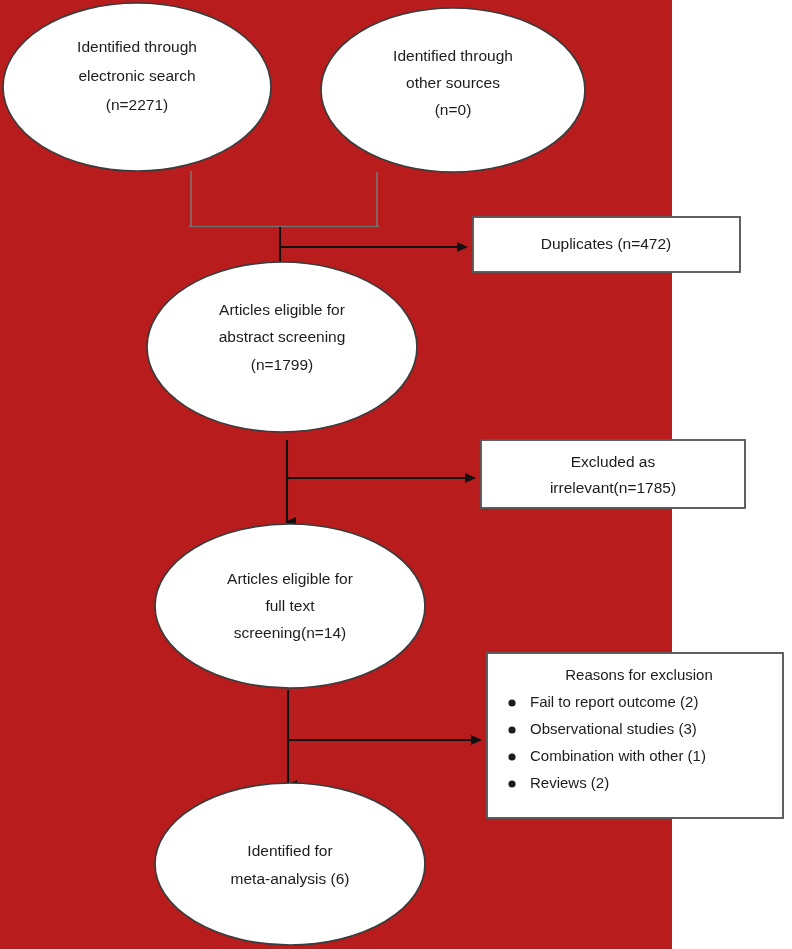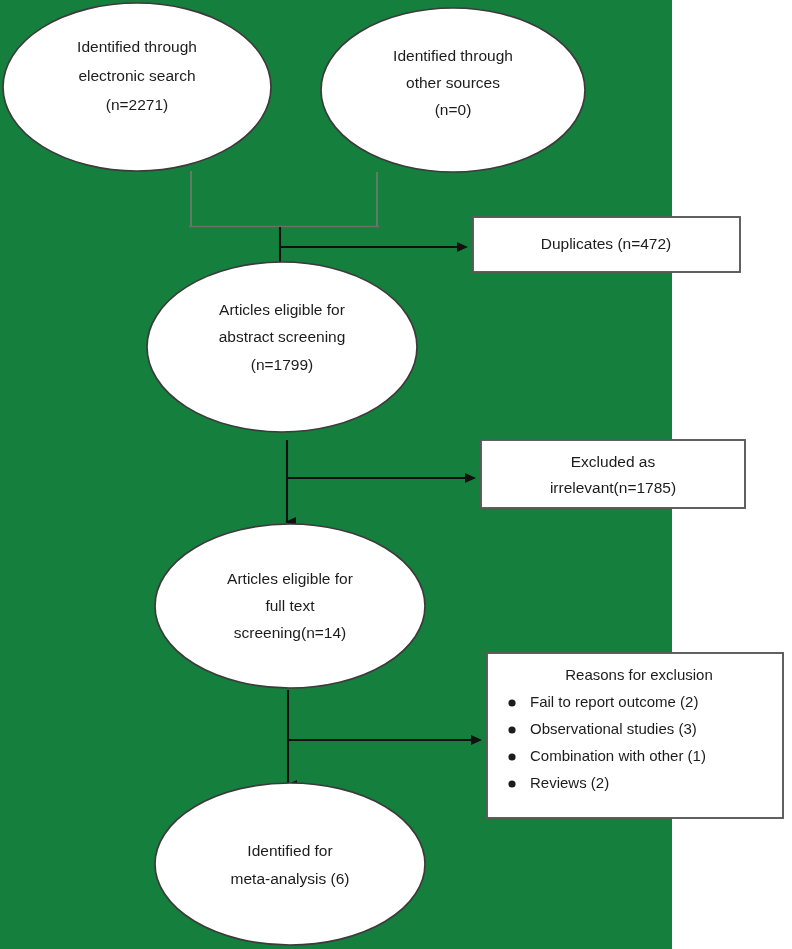--- a/index.html
+++ b/index.html
@@ -10,21 +10,21 @@
   body {
     width: 792px;
     height: 949px;
     font-family: "Liberation Sans", sans-serif;
     overflow: hidden;
   }
   #diagram-root {
     position: relative;
     width: 672px;
     height: 949px;
-    background: #15803d;
+    background: #b91c1c;
   }
   svg.flow {
     display: block;
     width: 792px;
     height: 949px;
   }
   .node-shape {
     fill: #ffffff;
     stroke: #3b3b3b;
     stroke-width: 1.7;

